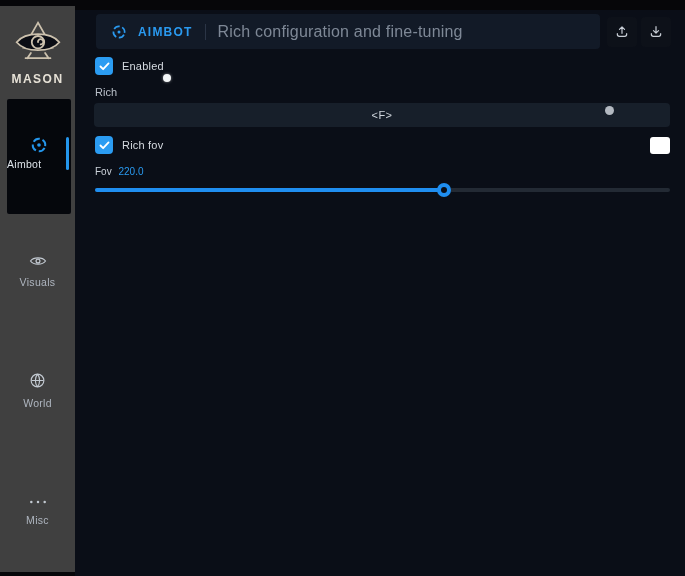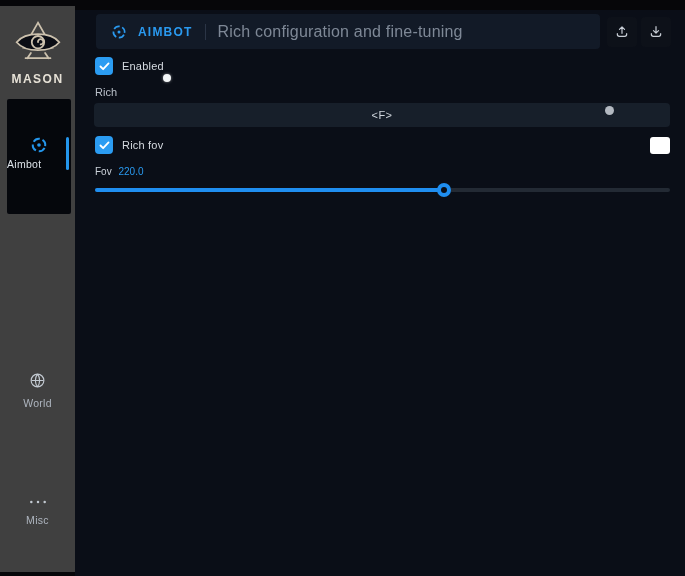--- a/index.html
+++ b/index.html
@@ -96,20 +96,29 @@
       <span class="accent-bar"></span>
       <span class="nav-icon">
         <svg width="20" height="20" viewBox="0 0 24 24" fill="none">
           <circle cx="12" cy="12" r="7.5" stroke="#2496ec" stroke-width="2.4" stroke-dasharray="8.2 3.6" transform="rotate(27 12 12)"></circle>
           <circle cx="12" cy="12" r="2.2" fill="#2496ec"></circle>
         </svg>
       </span>
       <div class="nav-label">Aimbot</div>
     </div>
 
+    <div class="nav-item" style="top:248px;">
+      <span class="nav-icon">
+        <svg width="18" height="14" viewBox="0 0 24 16" fill="none" stroke="#c3cad2" stroke-width="1.6">
+          <path d="M2 8 C6 2.5,18 2.5,22 8 C18 13.5,6 13.5,2 8 Z"></path>
+          <circle cx="12" cy="8" r="2.6"></circle>
+        </svg>
+      </span>
+      <div class="nav-label">Visuals</div>
+    </div>
 
     <div class="nav-item" style="top:486px;">
       <span class="nav-icon">
         <svg width="20" height="8" viewBox="0 0 24 8" fill="#c3cad2">
           <circle cx="4" cy="4" r="1.5"></circle>
             <circle cx="12" cy="4" r="1.5"></circle>
             <circle cx="20" cy="4" r="1.5"></circle>
         </svg>
       </span>
       <div class="nav-label">Misc</div>

